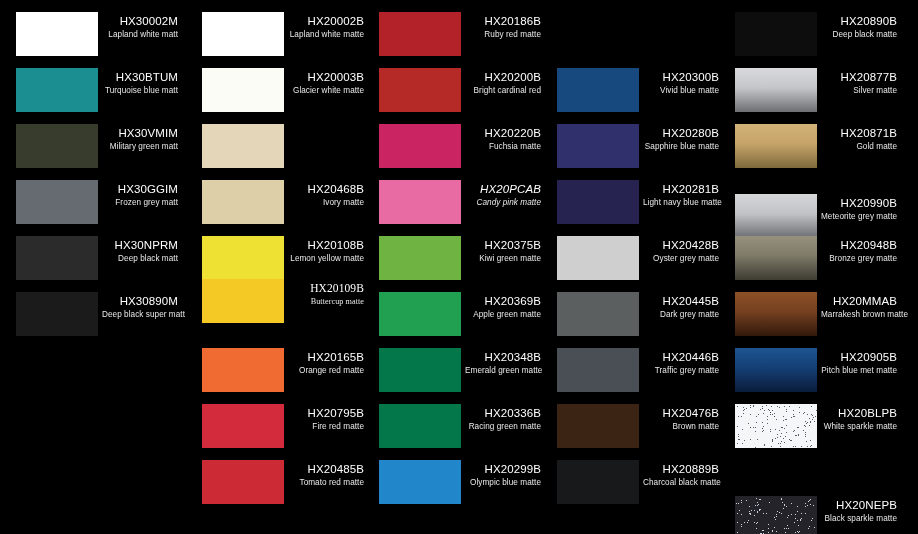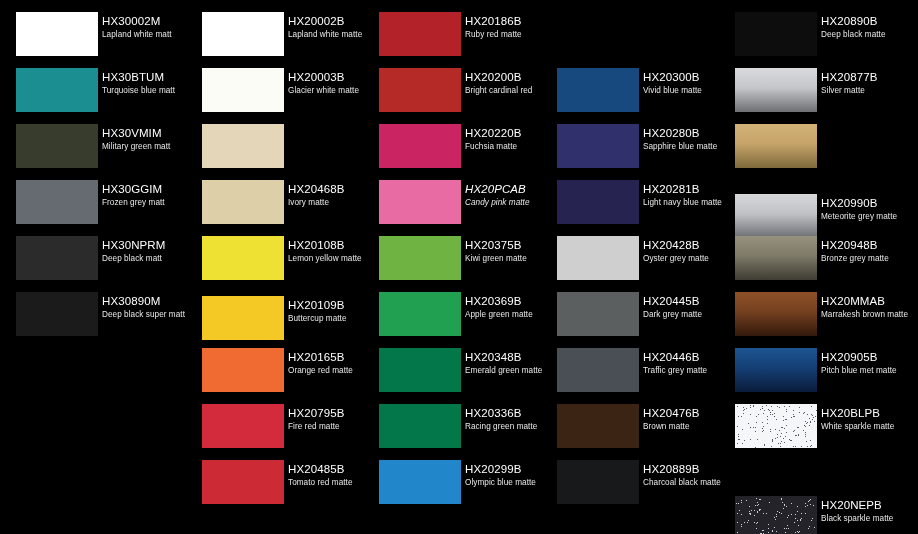--- a/index.html
+++ b/index.html
@@ -38,20 +38,21 @@
     top: 0;
     width: 82px;
     height: 44px;
     box-sizing: border-box;
   }
   .swatch-text {
     position: absolute;
     left: 102px;
     top: 2px;
     width: 76px;
+    text-align: right;
   }
   .swatch-code {
     display: block;
     font-size: 11.5px;
     line-height: 15px;
     letter-spacing: 0.1px;
     color: #ffffff;
     white-space: nowrap;
   }
   .swatch-name {
@@ -140,21 +141,21 @@
           <span class="swatch-name">Ivory matte</span>
         </div>
       </div>
       <div class="swatch-item" style="top: 236px;">
         <div class="swatch-chip" style="background: rgb(239, 225, 52);"></div>
         <div class="swatch-text">
           <span class="swatch-code">HX20108B</span>
           <span class="swatch-name">Lemon yellow matte</span>
         </div>
       </div>
-      <div class="swatch-item" style="top: 296px;">
+      <div class="swatch-item" style="top: 279px; font-family: Liberation Serif, serif;">
         <div class="swatch-chip" style="background: rgb(245, 201, 37);"></div>
         <div class="swatch-text">
           <span class="swatch-code">HX20109B</span>
           <span class="swatch-name">Buttercup matte</span>
         </div>
       </div>
       <div class="swatch-item" style="top: 348px;">
         <div class="swatch-chip" style="background: rgb(239, 107, 50);"></div>
         <div class="swatch-text">
           <span class="swatch-code">HX20165B</span>
@@ -309,20 +310,24 @@
       </div>
       <div class="swatch-item" style="top: 68px;">
         <div class="swatch-chip" style="background: linear-gradient(rgb(218, 218, 220) 0%, rgb(196, 198, 202) 45%, rgb(109, 111, 115) 100%);"></div>
         <div class="swatch-text">
           <span class="swatch-code">HX20877B</span>
           <span class="swatch-name">Silver matte</span>
         </div>
       </div>
       <div class="swatch-item" style="top: 124px;">
         <div class="swatch-chip" style="background: linear-gradient(rgb(210, 178, 119) 0%, rgb(198, 164, 105) 45%, rgb(126, 106, 60) 100%);"></div>
+        <div class="swatch-text">
+          <span class="swatch-code">HX20871B</span>
+          <span class="swatch-name">Gold matte</span>
+        </div>
       </div>
       <div class="swatch-item" style="top: 180px; margin-top: 14px;">
         <div class="swatch-chip" style="background: linear-gradient(rgb(214, 215, 217) 0%, rgb(192, 194, 198) 45%, rgb(107, 109, 114) 100%);"></div>
         <div class="swatch-text">
           <span class="swatch-code">HX20990B</span>
           <span class="swatch-name">Meteorite grey matte</span>
         </div>
       </div>
       <div class="swatch-item" style="top: 236px;">
         <div class="swatch-chip" style="background: linear-gradient(rgb(150, 145, 125) 0%, rgb(126, 122, 104) 45%, rgb(62, 60, 51) 100%);"></div>

